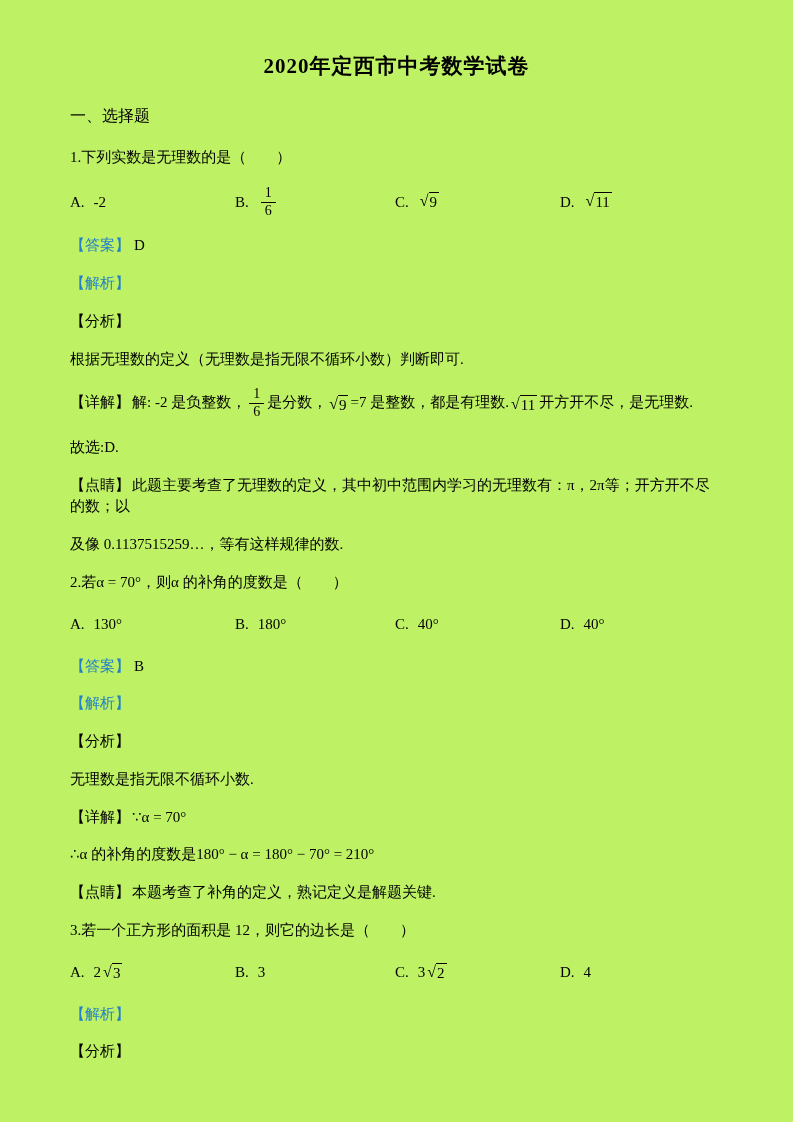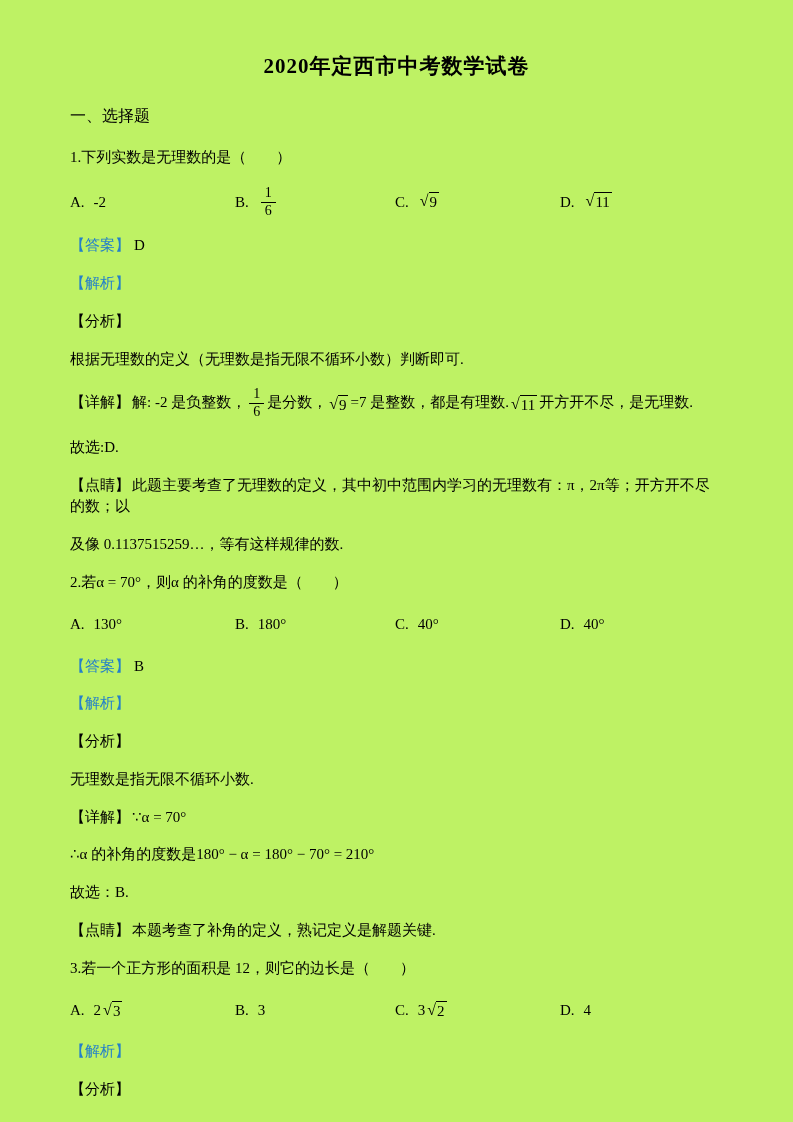--- a/index.html
+++ b/index.html
@@ -138,21 +138,20 @@
   <p class="line">
     <span>【分析】</span>
   </p>
   <p class="line">无理数是指无限不循环小数.</p>
 
   <p class="line">
     <span class="lbl">【详解】</span><span>∵α = 70°</span>
   </p>
   <p class="line">∴α 的补角的度数是180° − α = 180° − 70° = 210°</p>
 
-  <p class="line">故选：B.</p>
 
   <p class="line">
     <span class="lbl">【点睛】</span><span>本题考查了补角的定义，熟记定义是解题关键.</span>
   </p>
 
   <p class="line">3.若一个正方形的面积是 12，则它的边长是（　　）</p>
 
   <div class="options">
     <div class="opt">
       <span class="olabel">A.</span>

